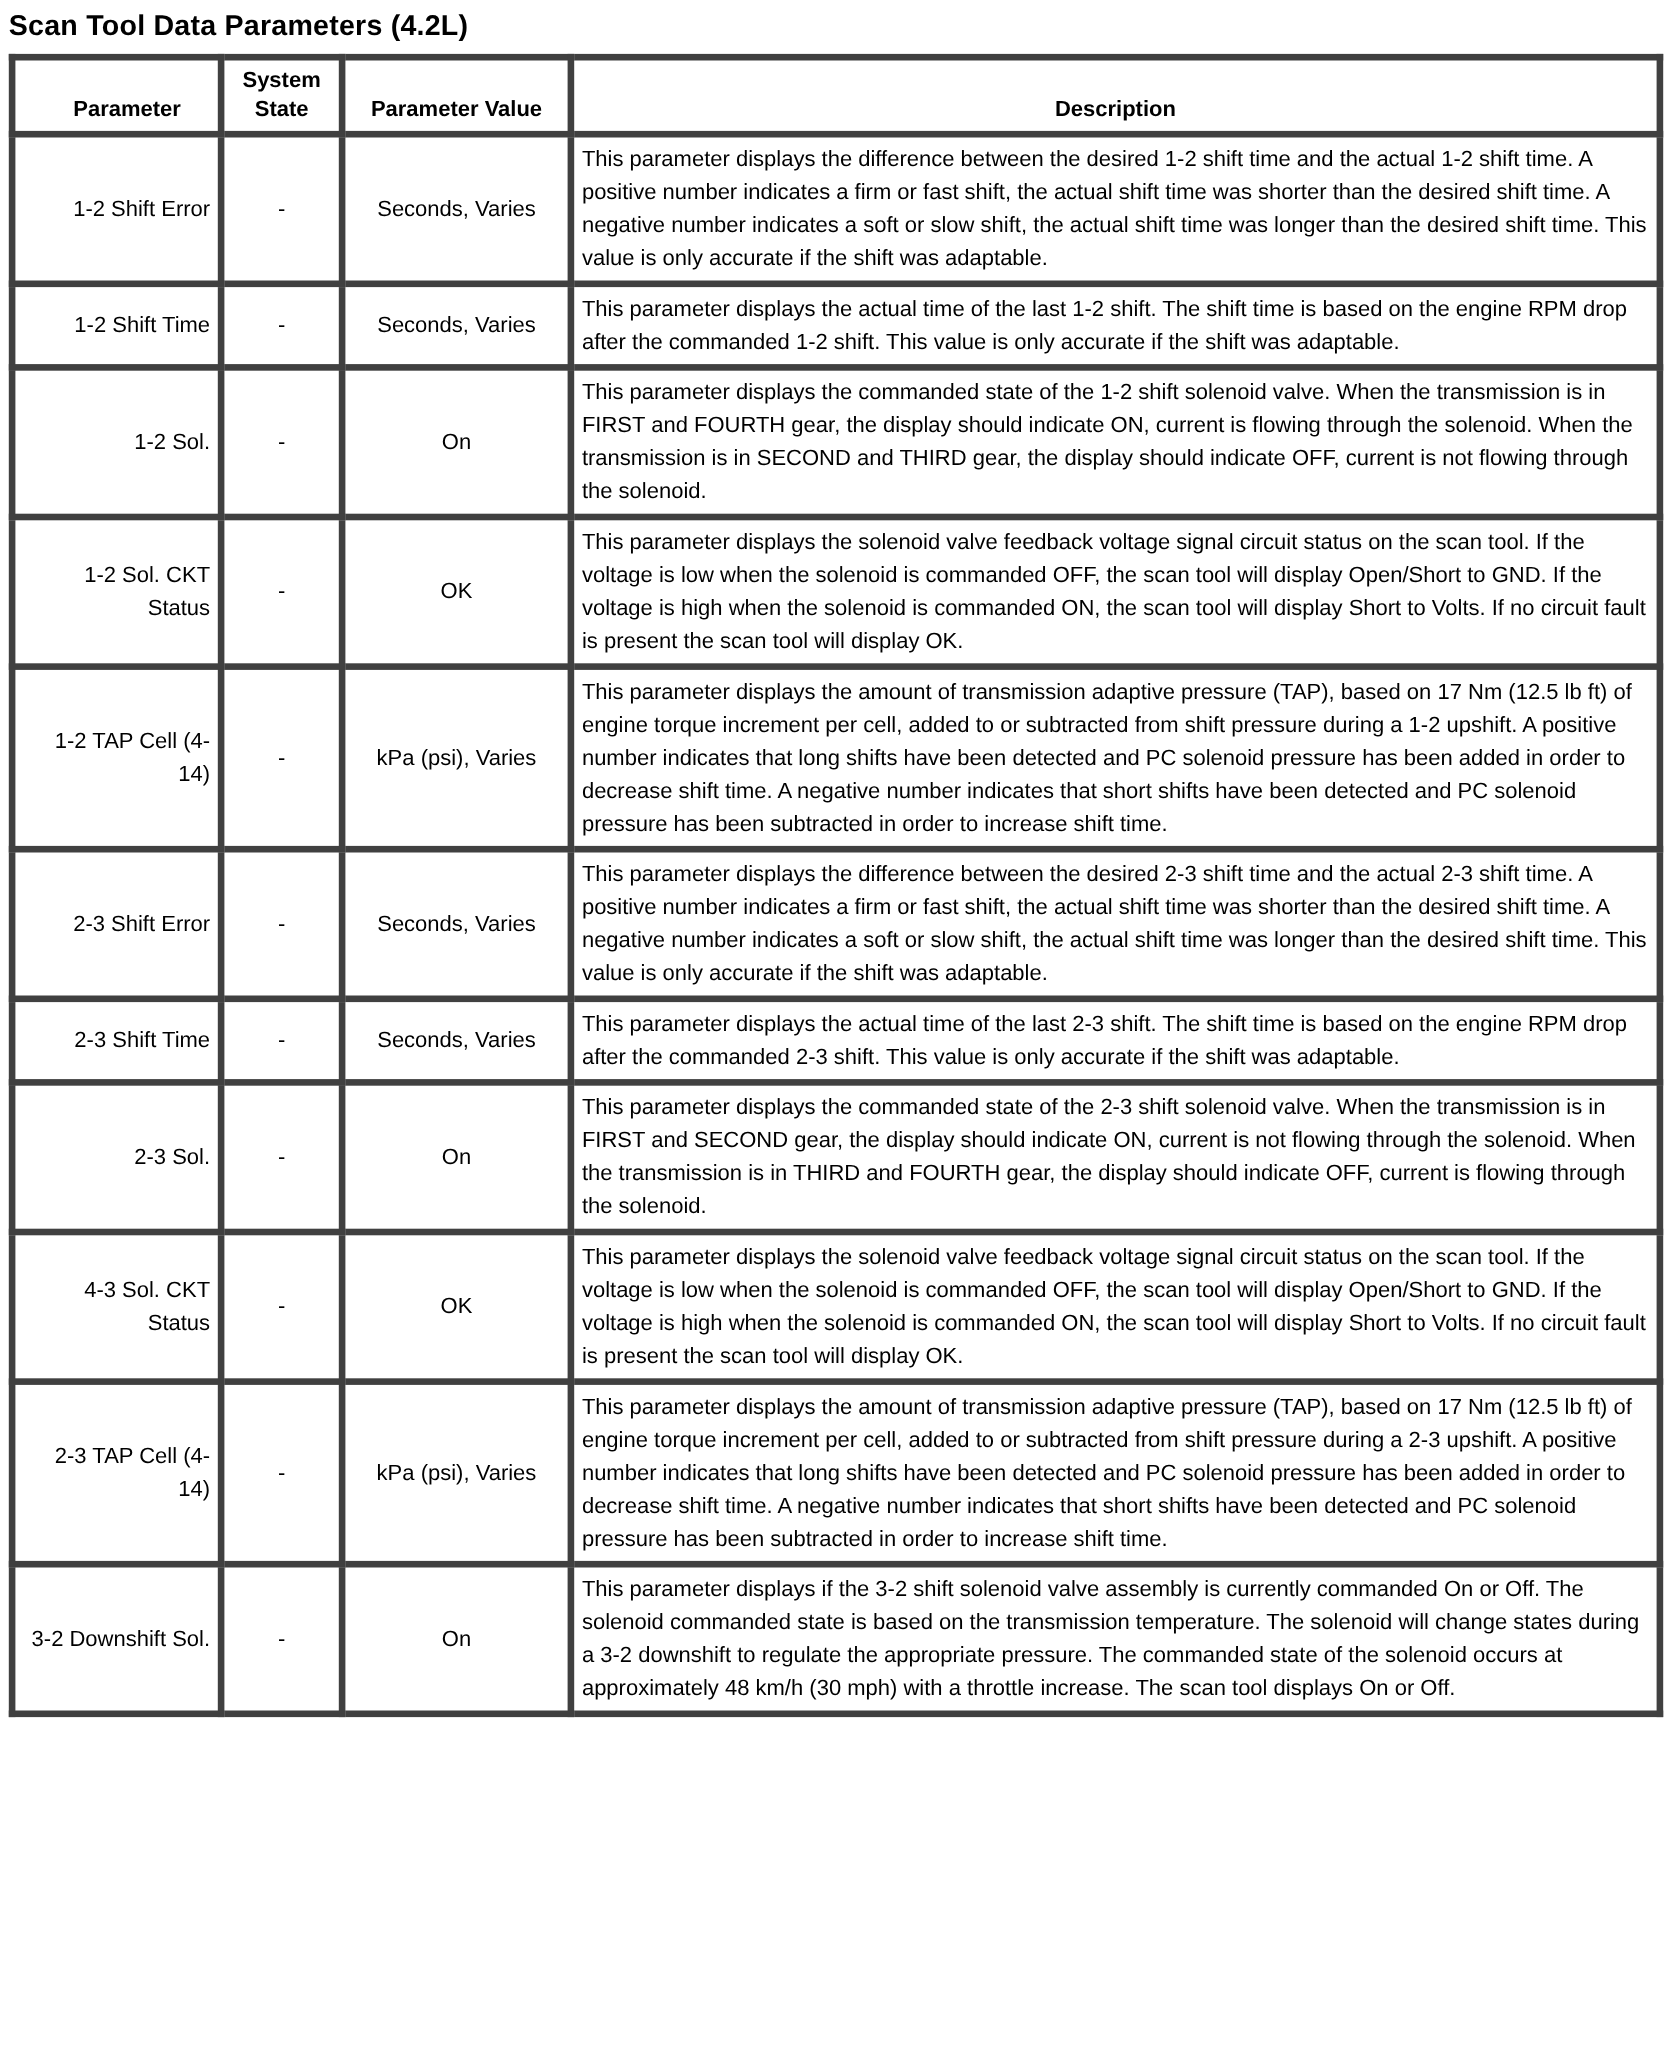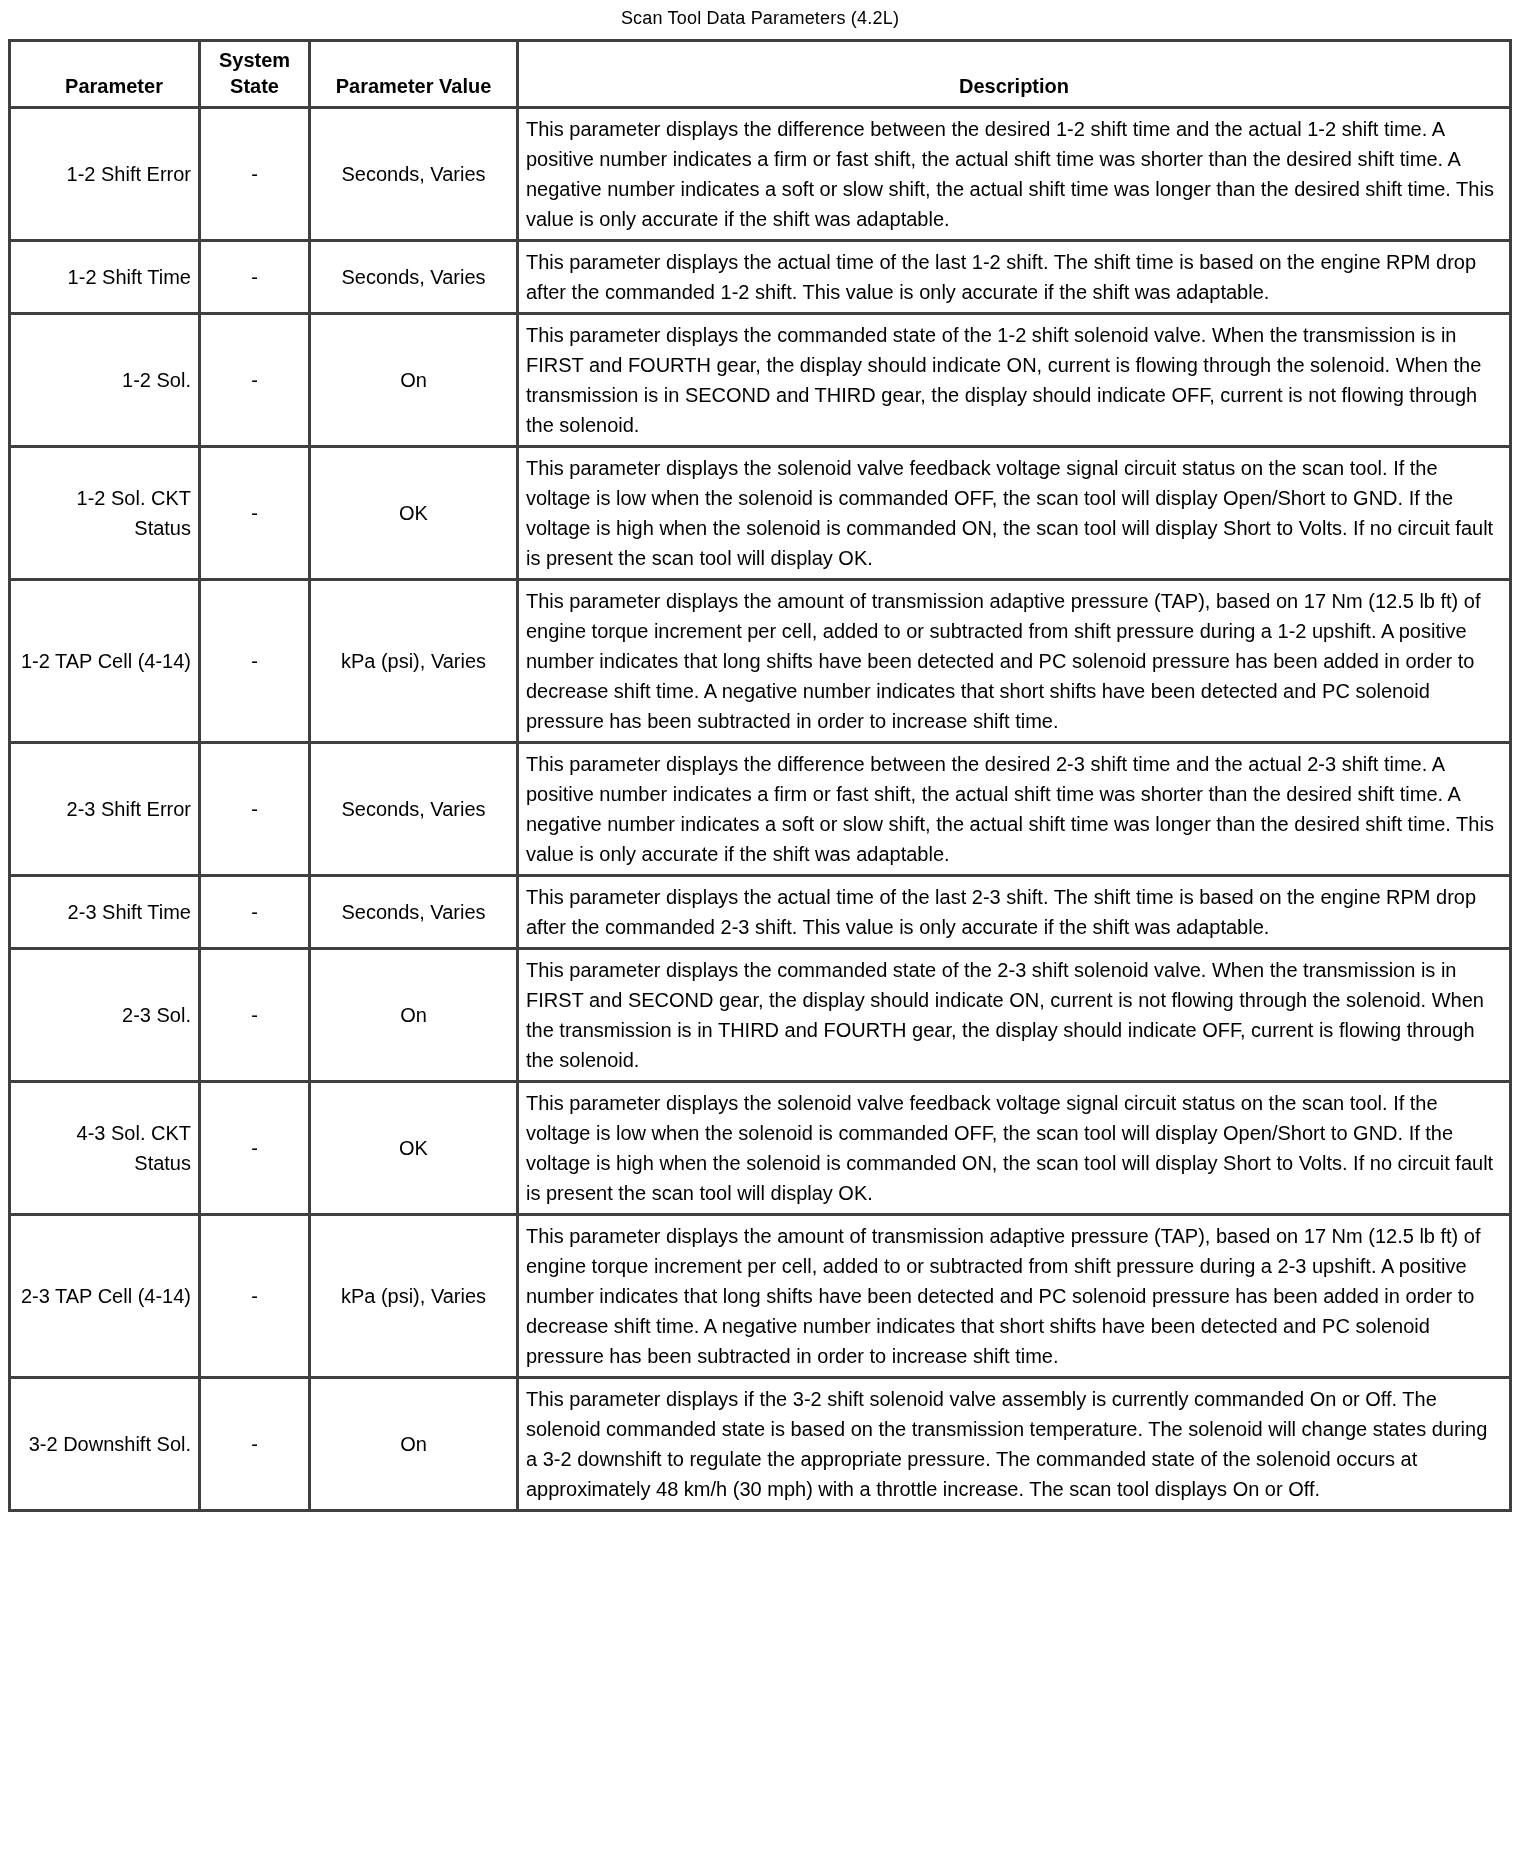--- a/index.html
+++ b/index.html
@@ -11,37 +11,37 @@
     width: 1520px;
     font-family: "Liberation Sans", sans-serif;
     color: #000000;
     -webkit-font-smoothing: antialiased;
   }
   .page {
     padding: 6px 8px 12px 8px;
     box-sizing: border-box;
   }
   .title {
-    text-align: center;
-    font-weight: normal;
-    font-size: 18px;
+    text-align: left;
+    font-weight: bold;
+    font-size: 26px;
     margin: 2px 0 10px 0;
     letter-spacing: 0.2px;
   }
   table.data-table {
     width: 100%;
     border-collapse: collapse;
     border: 3px solid #000;
     table-layout: fixed;
   }
   col.c-param    { width: 190px; }
   col.c-state    { width: 110px; }
   col.c-expected { width: 208px; }
   th, td {
-    border: 3px solid #404040;
+    border: 6px solid #404040;
     padding: 5px 7px;
     font-size: 20px;
     line-height: 30px;
     word-wrap: break-word;
   }
   thead th {
     font-weight: bold;
     vertical-align: bottom;
     text-align: center;
     padding-bottom: 7px;

